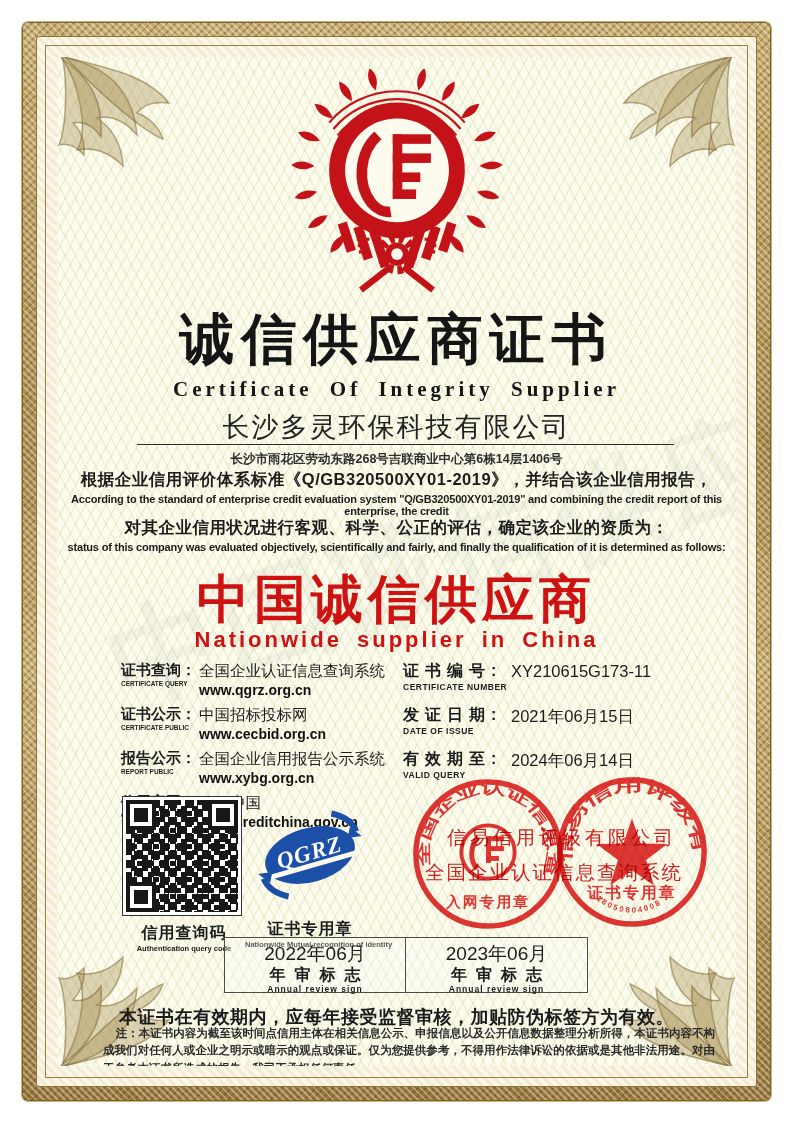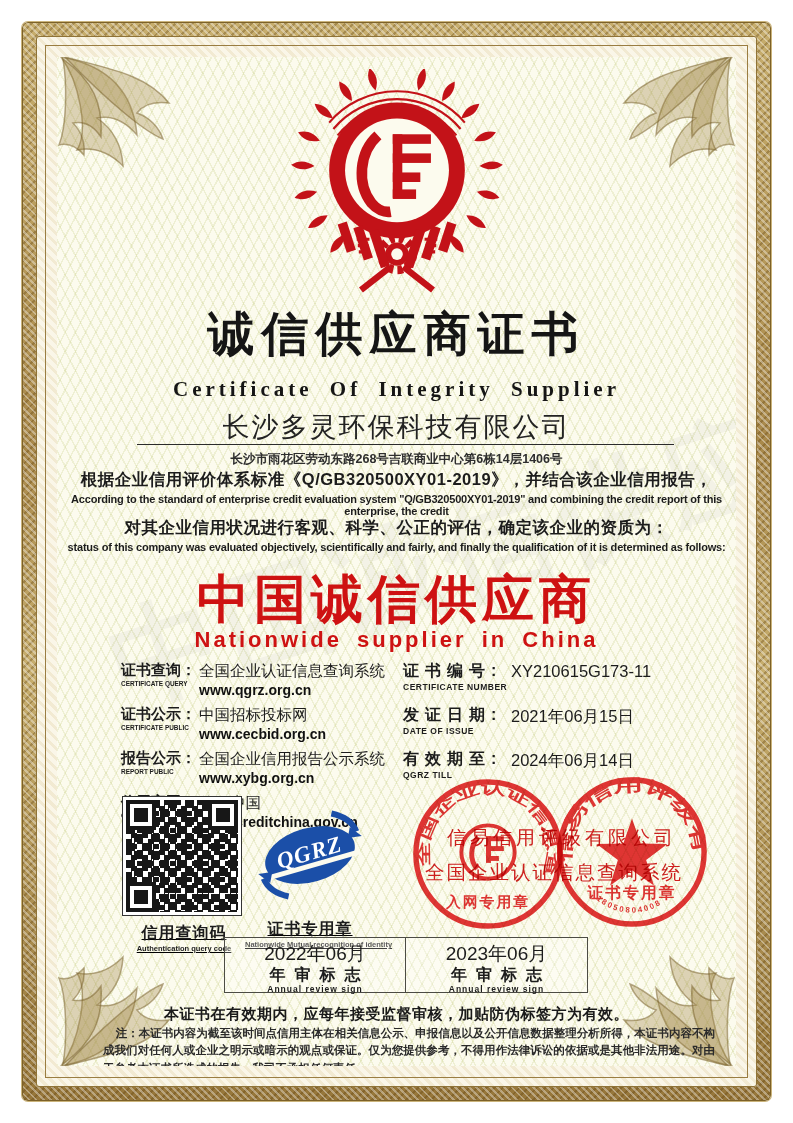--- a/index.html
+++ b/index.html
@@ -27,21 +27,21 @@
   .corner.tr{top:-6px;right:-6px;transform:scaleX(-1);}
   .corner.bl{bottom:-6px;left:-6px;transform:scaleY(-1);}
   .corner.br{bottom:-6px;right:-6px;transform:scale(-1,-1);}
   
   .watermark{position:absolute;top:430px;left:40px;width:700px;text-align:center;
     font-size:110px;font-weight:bold;color:rgba(130,130,125,.07);
     transform:rotate(-18deg);letter-spacing:6px;white-space:nowrap;}
   
   .abs{position:absolute;}
   .emblem{top:12px;left:0;width:100%;text-align:center;}
-  .title-cn{top:246px;width:100%;text-align:center;font-size:47px;font-weight:900;color:#151515;letter-spacing:7px;}
+  .title-cn{top:246px;width:100%;text-align:center;font-size:55px;font-weight:900;color:#151515;letter-spacing:7px;}
   .title-en{top:320px;width:100%;text-align:center;font-family:"Liberation Serif",serif;font-size:21px;font-weight:bold;color:#151515;letter-spacing:4px;word-spacing:8px;}
   .company{top:352px;width:100%;text-align:center;font-size:27px;color:#222;letter-spacing:2px;}
   .rule{top:387px;left:80px;width:537px;border-top:1.5px solid #2b2b2b;}
   .address{top:394px;width:100%;text-align:center;font-size:12.5px;font-weight:bold;color:#2e2e2e;}
   .para{width:100%;text-align:center;color:#1c1c1c;}
   .para .cn{font-size:16.5px;font-weight:bold;letter-spacing:.5px;}
   .para .en{font-size:11px;font-weight:bold;letter-spacing:-.2px;margin-top:2px;}
   .para1{top:412px;}
   .para2{top:460px;}
   .award-cn{top:508px;width:100%;text-align:center;font-size:52px;font-weight:900;color:#ce1212;letter-spacing:5px;}
@@ -63,40 +63,40 @@
   
   .qr-block{top:740px;left:66px;width:122px;}
   .qr{width:112px;height:112px;background:#fff;border:3px solid #fff;outline:1px solid #333;position:relative;
       background-image:
         repeating-conic-gradient(#171717 0% 25%, rgba(0,0,0,0) 0% 50%),
         repeating-conic-gradient(#171717 0% 25%, #ffffff 0% 50%);
       background-size:17px 17px, 11px 11px;}
   .finder{position:absolute;width:22px;height:22px;border:4px solid #171717;background:#fff;}
   .finder::after{content:"";position:absolute;inset:4px;background:#171717;}
   .finder.tl{top:0;left:0;} .finder.tr{top:0;right:0;} .finder.bl{bottom:0;left:0;}
-  .mark-label{text-align:center;margin-top:8px;text-decoration:underline;}
+  .mark-label{text-align:center;margin-top:8px;}
   .mark-label .cn{font-size:16px;font-weight:bold;color:#1c1c1c;letter-spacing:1px;}
   .mark-label .en{font-size:7.5px;font-weight:bold;color:#1c1c1c;white-space:nowrap;}
   .logo-block{top:746px;left:188px;width:130px;text-align:center;}
   
   .stamp{width:158px;height:158px;mix-blend-mode:multiply;opacity:.92;}
   .stamp-left{top:718px;left:352px;}
   .stamp-right{top:716px;left:496px;}
   .overlay-red{color:#d32020;mix-blend-mode:multiply;white-space:nowrap;}
   .ov1{top:768px;left:390px;font-size:19px;letter-spacing:4px;}
   .ov2{top:802px;left:368px;font-size:19.5px;letter-spacing:2px;}
   
   .annual{top:880px;left:167px;display:flex;}
   .abox{width:182px;height:56px;border:1.5px solid #4c4c44;text-align:center;padding-top:3px;box-sizing:border-box;background:rgba(255,255,255,.25);}
   .abox + .abox{border-left:none;}
   .abox .date{font-size:19px;color:#1c1c1c;}
   .abox .cn{font-size:16px;font-weight:bold;color:#1c1c1c;letter-spacing:9px;margin-left:9px;line-height:1.05;}
   .abox .en{font-size:8.5px;font-weight:bold;color:#1c1c1c;letter-spacing:1px;}
   
-  .notice{top:948px;width:100%;text-align:center;font-size:15px;font-weight:bold;color:#1a1a1a;letter-spacing:.5px;}
+  .notice{top:948px;width:100%;text-align:center;font-size:18px;font-weight:bold;color:#1a1a1a;letter-spacing:.5px;}
   .note{top:968px;left:46px;width:612px;font-size:11.5px;font-weight:bold;color:#2a2a2a;line-height:1.5;text-align:justify;text-indent:1.1em;}
 </style>
 </head>
 <body>
 
 <div class="page">
   <div class="gold-band">
     <div class="hatch-band">
       <div class="inner-line">
         <div class="content">
@@ -267,21 +267,21 @@
             <div class="fr-row">
               <div class="fr-label">
                   <div class="cn">发证日期:</div>
                   <div class="en">DATE OF ISSUE</div>
                 </div>
               <div class="fr-val">2021年06月15日</div>
             </div>
             <div class="fr-row">
               <div class="fr-label">
                   <div class="cn">有效期至:</div>
-                  <div class="en">QGRZ TILL</div>
+                  <div class="en">VALID QUERY</div>
                 </div>
               <div class="fr-val">2024年06月14日</div>
             </div>
           </div>
 
           <div class="abs qr-block">
             <div class="qr">
               <div class="finder tl"></div>
               <div class="finder tr"></div>
               <div class="finder bl"></div>

